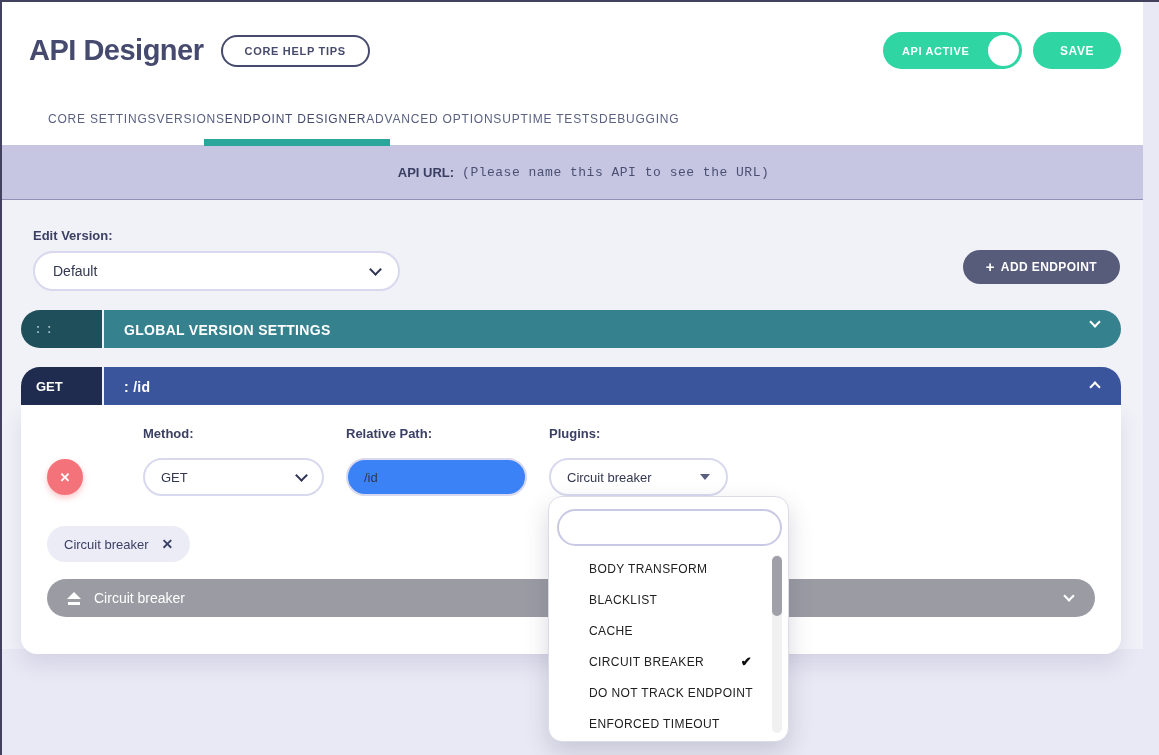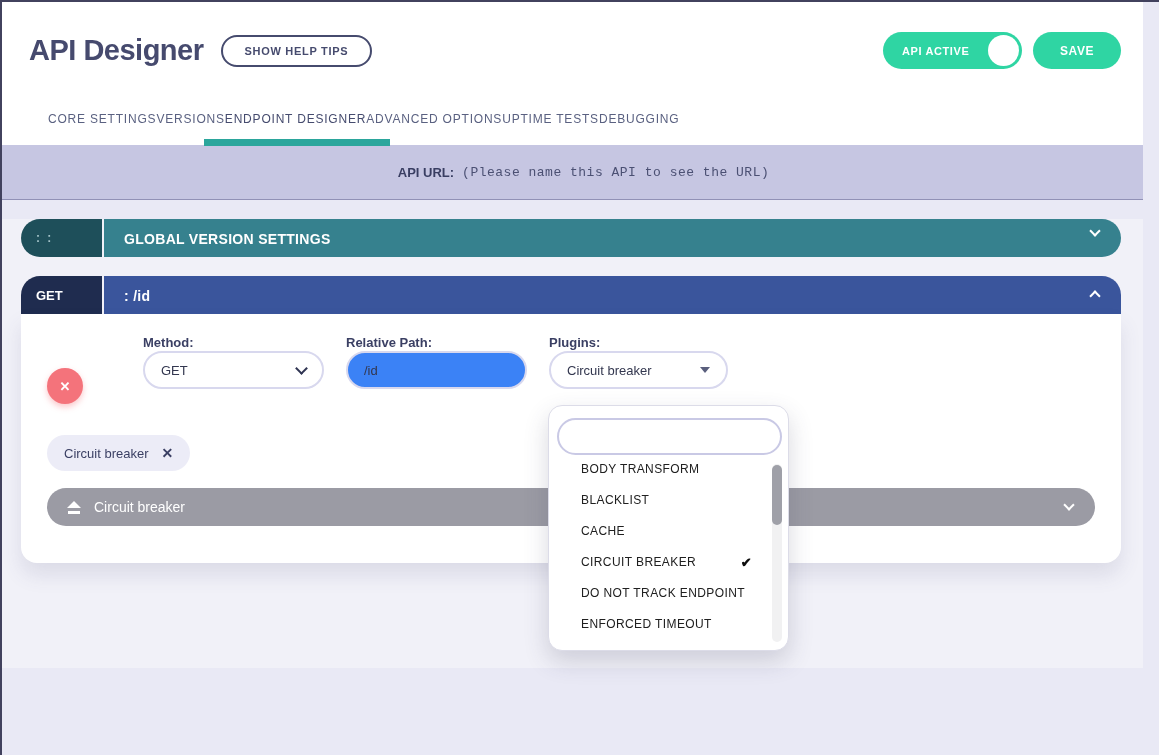--- a/index.html
+++ b/index.html
@@ -106,21 +106,21 @@
     border-radius:0 0 16px 16px; box-shadow:0 12px 20px rgba(80,80,120,0.13);
     position:relative;
   }
   .delete-btn {
     position:absolute; left:26px; top:54px; width:36px; height:36px; border-radius:50%;
     background:#F4737B; border:none; color:#fff; font-size:13px; font-weight:bold;
     display:flex; align-items:center; justify-content:center; cursor:pointer;
     box-shadow:0 3px 6px rgba(244,115,123,0.4);
   }
   .field { position:absolute; top:21px; }
-  .field-label { display:block; font-size:13px; font-weight:600; color:#3A3F63; margin-bottom:1px; }
+  .field-label { display:block; font-size:13px; font-weight:600; color:#3A3F63; margin-bottom:17px; }
   .field .pill-select, .pill-input { height:38px; border-radius:19px; font-size:13px; }
   .pill-input {
     border:2px solid #D8D8EE; background:#3b82f6; padding:0 16px; color:#33374F;
     font-family:"Liberation Sans", sans-serif; width:181px; outline:none;
   }
   .f-method { left:122px; } .f-method .pill-select { width:181px; padding:0 16px; }
   .f-path   { left:325px; }
   .f-plugins{ left:528px; } .f-plugins .pill-select { width:179px; padding:0 16px; }
   .tri-down { width:0; height:0; border-left:5px solid transparent; border-right:5px solid transparent; border-top:6px solid #5A5F7D; }
 
@@ -152,36 +152,36 @@
     box-shadow:0 10px 24px rgba(60,60,90,0.20); z-index:5;
   }
   .dropdown-search {
     position:absolute; left:8px; top:12px; width:225px; height:37px;
     border:2px solid #C9C9E5; border-radius:19px; outline:none;
     padding:0 14px; font-size:13px; font-family:"Liberation Sans", sans-serif;
     background:#fff;
   }
   .options { position:absolute; left:0; top:56px; width:100%; height:186px; }
   .option {
-    height:31px; display:flex; padding-left:32px;
+    height:31px; display:flex; align-items:center; padding-left:40px;
     font-size:12px; color:#202020; letter-spacing:0.4px; cursor:pointer;
   }
   .option .check { margin-left:auto; margin-right:36px; font-size:13px; font-weight:bold; color:#0d0d0d; }
   .sb-track { position:absolute; right:6px; top:2px; width:10px; height:178px; background:#F1F1F2; border-radius:5px; }
   .sb-thumb { position:absolute; right:6px; top:3px; width:10px; height:60px; background:#9FA0A8; border-radius:5px; cursor:pointer; }
 </style>
 </head>
 <body>
 
 <div class="main">
 
   <header class="topbar">
     <div class="topbar-row">
       <h1 class="app-title">API Designer</h1>
-      <button class="help-pill">SHOW HELP TIPS</button>
+      <button class="help-pill">CORE HELP TIPS</button>
       <div class="spacer"></div>
       <div class="toggle">
         <span class="toggle-label">API ACTIVE</span>
         <span class="knob"></span>
       </div>
       <button class="save-btn">SAVE</button>
     </div>
     <nav class="tabs">
       <div class="tab">CORE SETTINGS</div>
       <div class="tab">VERSIONS</div>
@@ -192,20 +192,31 @@
     </nav>
   </header>
 
   <div class="url-bar">
     <span class="url-label">API URL:</span>
     <span class="url-value">(Please name this API to see the URL)</span>
   </div>
 
   <div class="content">
 
+    <div class="version-row">
+      <label class="version-label">Edit Version:</label>
+      <div class="pill-select version-select">
+        <span>Default</span>
+        <span class="chev"></span>
+      </div>
+      <button class="add-endpoint-btn">
+        <span class="plus-glyph">+</span>
+        <span>ADD ENDPOINT</span>
+      </button>
+    </div>
 
     <div class="bar-row global">
       <div class="bar-cap">: :</div>
       <div class="bar-body">
         <span>GLOBAL VERSION SETTINGS</span>
         <span class="chev white"></span>
       </div>
     </div>
 
     <div class="endpoint-block">

